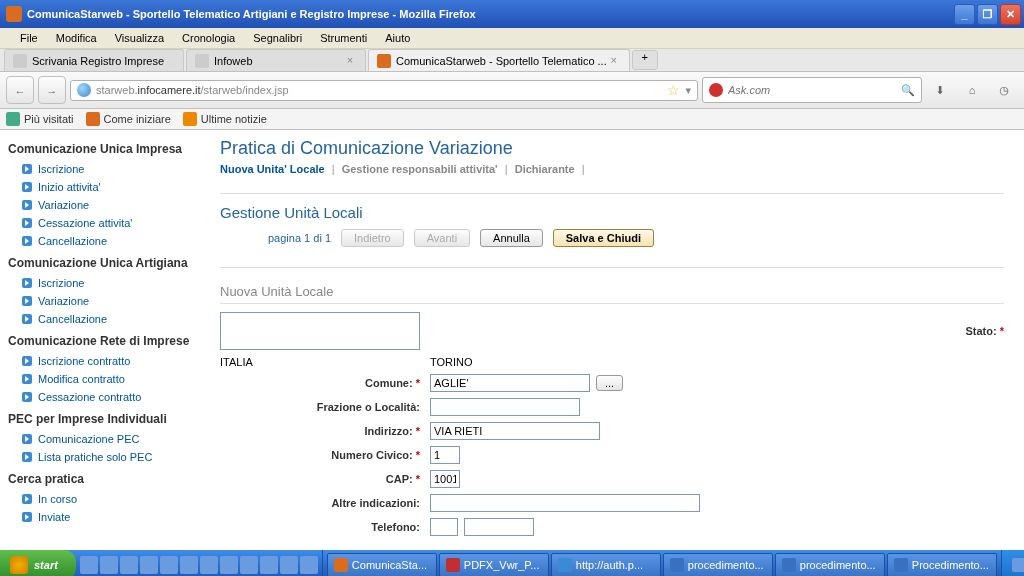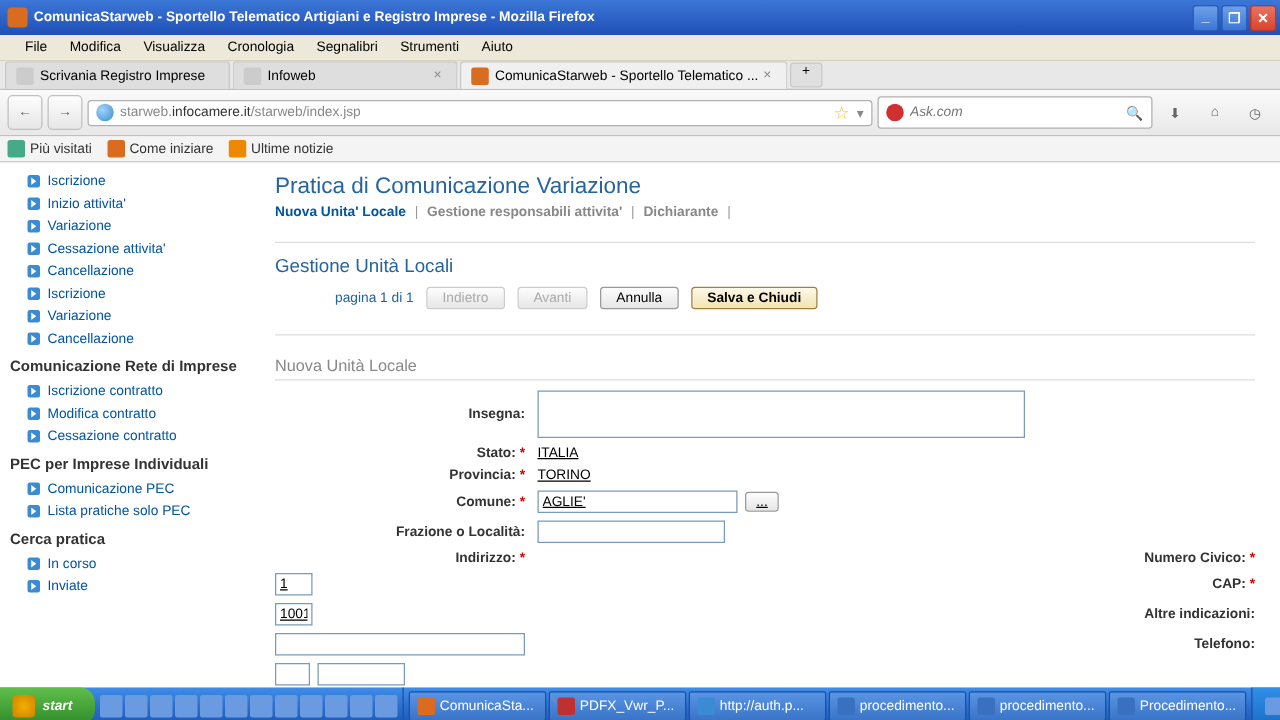--- a/index.html
+++ b/index.html
@@ -57,21 +57,21 @@
 .pager { display: flex; align-items: center; gap: 10px; margin-bottom: 20px; }
 .pager .pg { color: #2464a0; padding-left: 48px; }
 .pager button { padding: 2px 12px; border: 1px solid #999; background: linear-gradient(to bottom, #fdfdfd, #e6e6e6); border-radius: 3px; font-size: 11px; }
 .pager button.dis { color: #aaa; border-color: #ccc; text-align: center; }
 .pager button.save { border-color: #a08040; background: linear-gradient(to bottom, #fef8e8, #f4e4b0); font-weight: bold; }
 .subsection { color: #888; font-size: 13px; margin: 16px 0 8px 0; border-bottom: 1px solid #ddd; padding-bottom: 4px; }
 
 .form { display: grid; grid-template-columns: 200px auto; gap: 6px 10px; align-items: center; }
 .form .lbl { text-align: right; font-weight: bold; font-size: 11px; color: #333; }
 .form .lbl .req { color: #c00; }
-.form .val { display: flex; align-items: center; gap: 6px; text-decoration: underline; }
+.form .val { display: flex; align-items: center; gap: 6px; }
 .form textarea { width: 390px; height: 38px; border: 1px solid #7a9abd; resize: none; }
 .form input[type=text] { border: 1px solid #7a9abd; padding: 1px 3px; height: 18px; }
 .form .static { font-size: 11px; }
 .form .btn-dots { padding: 1px 8px; border: 1px solid #999; background: linear-gradient(to bottom, #fdfdfd, #e6e6e6); border-radius: 3px; }
 
 .taskbar { height: 30px; background: linear-gradient(to bottom, #3f8de8 0%, #2b6fd0 50%, #1e58b5 100%); display: flex; align-items: stretch; }
 .start { background: linear-gradient(to bottom, #5fbf4a, #2f8a2a); color: white; font-weight: bold; font-style: italic; display: flex; align-items: center; padding: 0 18px 0 10px; border-radius: 0 12px 12px 0; font-size: 13px; }
 .start .sicn { width: 18px; height: 18px; background: radial-gradient(circle, #f0b000, #d08000); border-radius: 3px; margin-right: 6px; }
 .ql { display: flex; align-items: center; padding: 0 4px; gap: 2px; border-right: 1px solid #1e50a0; }
 .ql .qi { width: 18px; height: 18px; background: #6a9ae0; border-radius: 2px; }
@@ -151,40 +151,42 @@
       <span>Come iniziare</span>
     </span>
   <span class="bitem">
       <span class="bicon" style="background:#e80"></span>
       <span>Ultime notizie</span>
     </span>
 </div>
 
 <div class="content">
   <div class="sidebar">
+    <div class="group">Comunicazione Unica Impresa</div>
     <div class="sitem">
         <span class="bullet"></span>
         <span>Iscrizione</span>
       </div>
     <div class="sitem">
         <span class="bullet"></span>
         <span>Inizio attivita'</span>
       </div>
     <div class="sitem">
         <span class="bullet"></span>
         <span>Variazione</span>
       </div>
     <div class="sitem">
         <span class="bullet"></span>
         <span>Cessazione attivita'</span>
       </div>
     <div class="sitem">
         <span class="bullet"></span>
         <span>Cancellazione</span>
       </div>
+    <div class="group">Comunicazione Unica Artigiana</div>
     <div class="sitem">
         <span class="bullet"></span>
         <span>Iscrizione</span>
       </div>
     <div class="sitem">
         <span class="bullet"></span>
         <span>Variazione</span>
       </div>
     <div class="sitem">
         <span class="bullet"></span>
@@ -239,43 +241,44 @@
       <span class="pg">pagina 1 di 1</span>
       <button class="dis">Indietro</button>
       <button class="dis">Avanti</button>
       <button>Annulla</button>
       <button class="save">Salva e Chiudi</button>
     </div>
     <hr>
     <div class="subsection">Nuova Unità Locale</div>
 
     <div class="form">
-      <div class="lbl">Insegna:</div>
       <div class="val">
           <textarea style=""></textarea>
         </div>
 
       <div class="lbl"><span>Stato:</span> <span class="req">*</span></div>
       <div class="val static">ITALIA</div>
 
-      <div class="lbl"><span>Provincia:</span> <span class="req">*</span></div>
       <div class="val static">TORINO</div>
 
       <div class="lbl"><span>Comune:</span> <span class="req">*</span></div>
       <div class="val">
         <input type="text" style="width: 160px;" value="AGLIE'">
         <button class="btn-dots">...</button>
       </div>
 
       <div class="lbl">Frazione o Località:</div>
       <div class="val">
           <input type="text" style="width: 150px;">
         </div>
 
       <div class="lbl"><span>Indirizzo:</span> <span class="req">*</span></div>
+      <div class="val">
+          <input type="text" style="width: 170px;" value="VIA RIETI">
+        </div>
 
       <div class="lbl"><span>Numero Civico:</span> <span class="req">*</span></div>
       <div class="val">
           <input type="text" style="width: 30px;" value="1">
         </div>
 
       <div class="lbl"><span>CAP:</span> <span class="req">*</span></div>
       <div class="val">
           <input type="text" style="width: 30px;" value="10011">
         </div>

